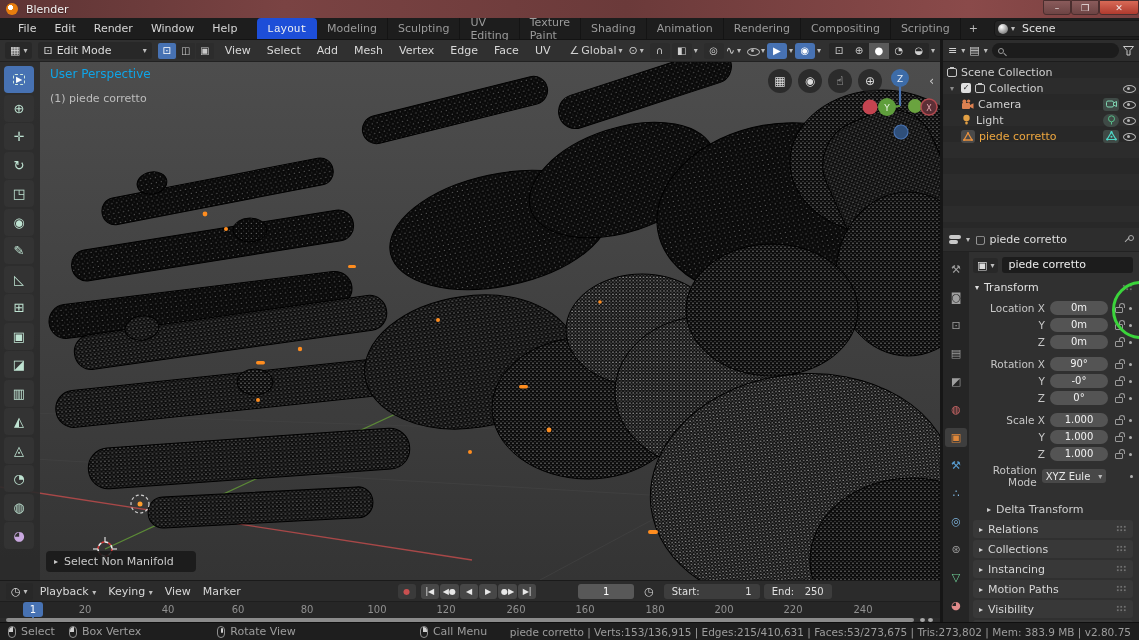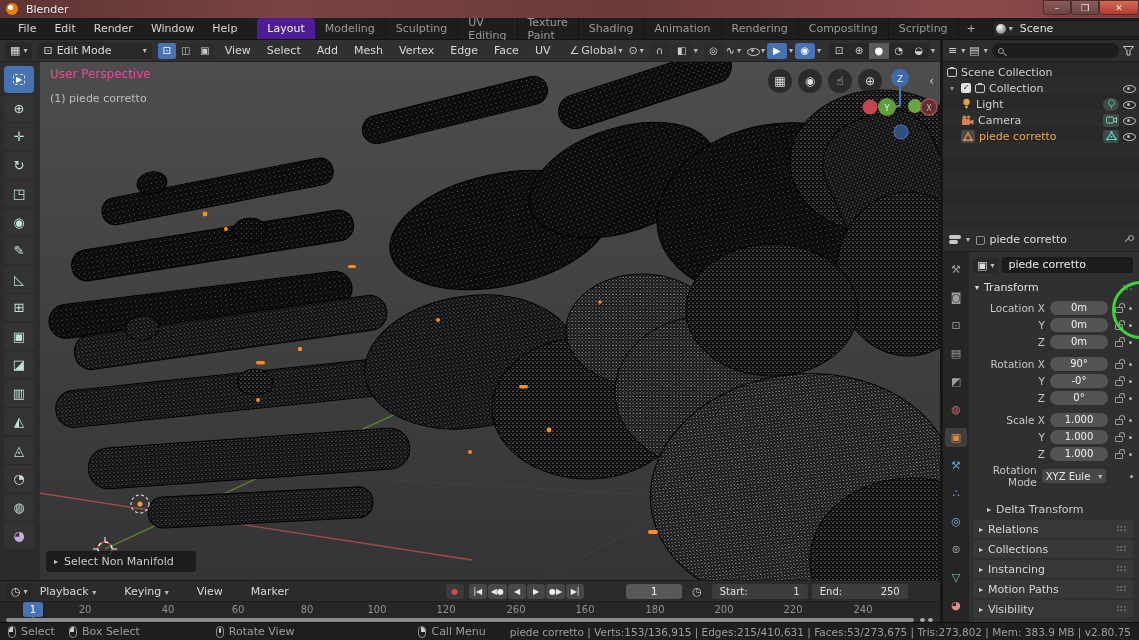--- a/index.html
+++ b/index.html
@@ -14,21 +14,21 @@
   .winbtns { margin-left:auto; display:flex; height:100%; }
   .winbtn { width:28px; height:15px; margin-top:0; display:flex; align-items:center; justify-content:center; color:#f0e8e8; font-size:9px; background:linear-gradient(#8a5b5b,#6d4444); border:1px solid #4a2e2e; border-radius:0 0 3px 3px; }
   .winbtn.close { background:linear-gradient(#d86a57,#b03a2e); width:40px; }
   .blender-badge { width:12px; height:12px; border-radius:50%; background:radial-gradient(circle at 38% 38%, #fff 0 22%, #e87d0d 24% 100%); margin-left:2px; }
 
   
   .topbar { left:0; top:18px; width:1139px; height:22px; background:#1d1d1d; display:flex; align-items:center; padding:0 6px; gap:2px; border-bottom:1px solid #131313; }
   .menu-item { padding:3px 8px; color:#d6d6d6; border-radius:3px; }
   .ws-tabs { display:flex; margin-left:10px; height:100%; align-items:stretch; }
   .ws-tab { padding:4px 10px; color:#9b9b9b; border-right:1px solid #141414; display:flex; align-items:center; }
-  .ws-tab.active { background:#4c1d95; color:#f1f1f1; border-radius:4px 4px 0 0; border-right:none; }
+  .ws-tab.active { background:#1d4ed8; color:#f1f1f1; border-radius:4px 4px 0 0; border-right:none;font-family:Liberation Mono, monospace; }
   .ws-add { padding:4px 8px; color:#bbb; }
   .pill { display:flex; align-items:center; background:#262626; border:1px solid #161616; border-radius:4px; height:17px; padding:0 3px; gap:3px; }
   .pill .label { color:#e3e3e3; padding:0 4px; min-width:120px; }
   .copy-ic { width:8px; height:9px; position:relative; }
   .copy-ic::before,.copy-ic::after { content:""; position:absolute; width:6px; height:7px; border:1px solid #b9b9b9; background:#262626; }
   .copy-ic::before { left:0; top:0; } .copy-ic::after { left:2px; top:2px; }
   .sphere-ic { width:10px; height:10px; border-radius:50%; background:radial-gradient(circle at 35% 30%,#fff,#9a9a9a 60%,#5d5d5d); }
 
   
   .hdr2 { left:0; top:40px; width:940px; height:22px; background:#303030; display:flex; align-items:center; padding:0 5px; gap:6px; border-bottom:1px solid #222; }
@@ -94,32 +94,32 @@
   .propicon { display:flex; flex-direction:column; gap:1.5px; }
   .propicon i { display:block; width:12px; height:3.5px; border-radius:2px; background:#c9c9c9; }
 
   
   .toolstrip { left:0; top:62px; width:40px; height:518px; background:#2b2b2bE8; padding:4px; display:flex; flex-direction:column; gap:1.5px; }
   .tool { width:30px; height:27px; border-radius:4px; background:#333333; display:flex; align-items:center; justify-content:center; color:#bfe3d2; font-size:13px; }
   .tool.active { background:#4772b3; color:#fff; }
   .tool.dash span { border:1px dashed #cfe8dc; padding:0 2px; font-size:8px; border-radius:2px; }
 
   
-  .vp-text1 { left:50px; top:67px; font-size:12px; color:#ec4899; }
+  .vp-text1 { left:50px; top:67px; font-size:12px; color:#0ea5e9; }
   .vp-text2 { left:50px; top:92px; font-size:11px; color:#bdbdbd; }
   .vp-btns { left:768px; top:69px; display:flex; gap:6px; }
   .vpbtn { width:24px; height:24px; border-radius:50%; background:#1f1f1fb8; color:#dedede; display:flex; align-items:center; justify-content:center; font-size:12px; }
   .collapse-arrow { left:929px; top:73px; color:#c9c9c9; font-size:13px; }
   .opanel { left:46px; top:551px; width:150px; height:21px; background:#191919E0; border-radius:4px; display:flex; align-items:center; gap:6px; padding:0 8px; color:#c9c9c9; }
   .anno-circle { left:1112px; top:281px; width:58px; height:58px; border:3px solid #3bd43b; border-radius:50%; }
 
   
   .timeline { left:0; top:580px; width:940px; height:42px; background:#2b2b2b; border-top:1px solid #1a1a1a; }
   .tl-hdr { height:20px; display:flex; align-items:center; gap:2px; padding:0 6px; }
-  .tl-menus { display:flex; gap:18px; }
+  .tl-menus { display:flex; gap:2px; }
   .transport { display:flex; gap:1px; margin-left:150px; }
   .tbtn { min-width:18px; height:15px; background:#474747; border-radius:3px; color:#e8e8e8; font-size:8px; display:flex; align-items:center; justify-content:center; padding:0 3px; }
   .tbtn.rec { background:#3a3a3a; color:#c95050; border-radius:3px; margin-right:4px; }
   .framefield { width:56px; height:15px; background:#585858; border-radius:3px; color:#fff; text-align:center; line-height:15px; font-size:10px; margin-left:40px; }
   .rangefield { height:15px; background:#3d3d3d; border-radius:3px; color:#e0e0e0; font-size:10px; display:flex; align-items:center; gap:8px; padding:0 8px; }
   .tl-ruler { position:relative; height:17px; background:#262626; border-top:1px solid #1e1e1e; }
   .tick { position:absolute; top:2px; width:26px; text-align:center; color:#909090; font-size:10px; }
   .playhead { position:absolute; left:23px; top:0; width:20px; height:15px; background:#4772b3; border-radius:3px; color:#fff; font-size:10px; text-align:center; line-height:15px; }
   .playline { position:absolute; left:32px; top:15px; width:2px; height:7px; background:#4772b3; }
   .tl-scroll { position:relative; height:5px; }
@@ -406,45 +406,45 @@
     <span class="name">Scene Collection</span>
   </div>
   <div class="orow">
     <span class="treeline">▾</span>
     <span class="chk">✓</span>
     <span class="boxic"></span>
     <span class="name">Collection</span>
     <span class="eye"></span>
   </div>
   <div class="orow" style="padding-left:18px">
-    <svg width="11" height="12" viewBox="0 0 11 12">
-      <circle cx="5.5" cy="4" r="3.2" fill="#e2a044"></circle>
-        <rect x="4.3" y="7.5" width="2.4" height="3" rx="1" fill="#e2a044"></rect>
-    </svg>
-    <span class="name">Light</span>
-    <span class="badge" style="border-radius:8px">
-      <svg width="9" height="10" viewBox="0 0 9 10">
-          <circle cx="4.5" cy="3.8" r="3" fill="none" stroke="#57c08a"></circle>
-          <line x1="4.5" y1="7" x2="4.5" y2="9.5" stroke="#57c08a"></line>
-        </svg>
-    </span>
-    <span class="eye"></span>
-  </div>
-  <div class="orow" style="padding-left:18px">
     <svg width="13" height="11" viewBox="0 0 13 11">
       <circle cx="3.4" cy="2.4" r="2" fill="#dd8050"></circle>
         <circle cx="7.6" cy="2.1" r="1.7" fill="#dd8050"></circle>
       <rect x="1" y="4" width="8" height="6" rx="1" fill="#dd8050"></rect>
         <path d="M9 6 L12.5 4.3 V9.7 L9 8 Z" fill="#dd8050"></path>
     </svg>
     <span class="name">Camera</span>
     <span class="badge">
       <svg width="11" height="8" viewBox="0 0 11 8">
           <rect x="0.5" y="1" width="7" height="6" rx="1.5" fill="none" stroke="#7fd6b2"></rect>
           <path d="M7.5 3 L10.5 1.5 V6.5 L7.5 5" fill="none" stroke="#7fd6b2"></path>
+        </svg>
+    </span>
+    <span class="eye"></span>
+  </div>
+  <div class="orow" style="padding-left:18px">
+    <svg width="11" height="12" viewBox="0 0 11 12">
+      <circle cx="5.5" cy="4" r="3.2" fill="#e2a044"></circle>
+        <rect x="4.3" y="7.5" width="2.4" height="3" rx="1" fill="#e2a044"></rect>
+    </svg>
+    <span class="name">Light</span>
+    <span class="badge" style="border-radius:8px">
+      <svg width="9" height="10" viewBox="0 0 9 10">
+          <circle cx="4.5" cy="3.8" r="3" fill="none" stroke="#57c08a"></circle>
+          <line x1="4.5" y1="7" x2="4.5" y2="9.5" stroke="#57c08a"></line>
         </svg>
     </span>
     <span class="eye"></span>
   </div>
   <div class="orow sel" style="padding-left:18px">
     <span class="objbox">
       <svg width="10" height="9" viewBox="0 0 10 9">
           <path d="M5 1 L9 8 H1 Z" fill="none" stroke="#e8913f" stroke-width="1.3"></path>
           <circle cx="5" cy="1.2" r="1" fill="#e8913f"></circle>
           <circle cx="1.2" cy="7.8" r="1" fill="#e8913f"></circle>
@@ -635,21 +635,21 @@
       <span class="tbtn">▶</span>
       <span class="tbtn">●▶</span>
       <span class="tbtn">▶|</span>
     </div>
     <span class="framefield">1</span>
     <span style="margin-left:8px">◷</span>
     <span class="rangefield" style="margin-left:8px;width:96px;justify-content:space-between">
       <span>Start:</span>
         <span>1</span>
     </span>
-    <span class="rangefield" style="margin-left:2px;width:96px;justify-content:space-between">
+    <span class="rangefield" style="margin-left:2px;width:68px;justify-content:space-between">
       <span>End:</span>
         <span>250</span>
     </span>
   </div>
   <div class="tl-ruler">
     <span class="tick" style="left:72px">20</span>
     <span class="tick" style="left:155px">40</span>
     <span class="tick" style="left:225px">60</span>
     <span class="tick" style="left:294px">80</span>
     <span class="tick" style="left:364px">100</span>
@@ -670,21 +670,21 @@
   </div>
 </div>
 
 <div class="abs statusbar">
   <span class="hint">
     <span class="mouse ml"></span>
     <span>Select</span>
   </span>
   <span class="hint" style="margin-left:14px">
     <span class="mouse ml"></span>
-    <span>Box Select</span>
+    <span>Box Vertex</span>
   </span>
   <span class="hint" style="margin-left:76px">
     <span class="mouse mm"></span>
     <span>Rotate View</span>
   </span>
   <span class="hint" style="margin-left:124px">
     <span class="mouse mr"></span>
     <span>Call Menu</span>
   </span>
   <span class="sb-info">piede corretto | Verts:153/136,915 | Edges:215/410,631 | Faces:53/273,675 | Tris:273,802 | Mem: 383.9 MB | v2.80.75</span>

